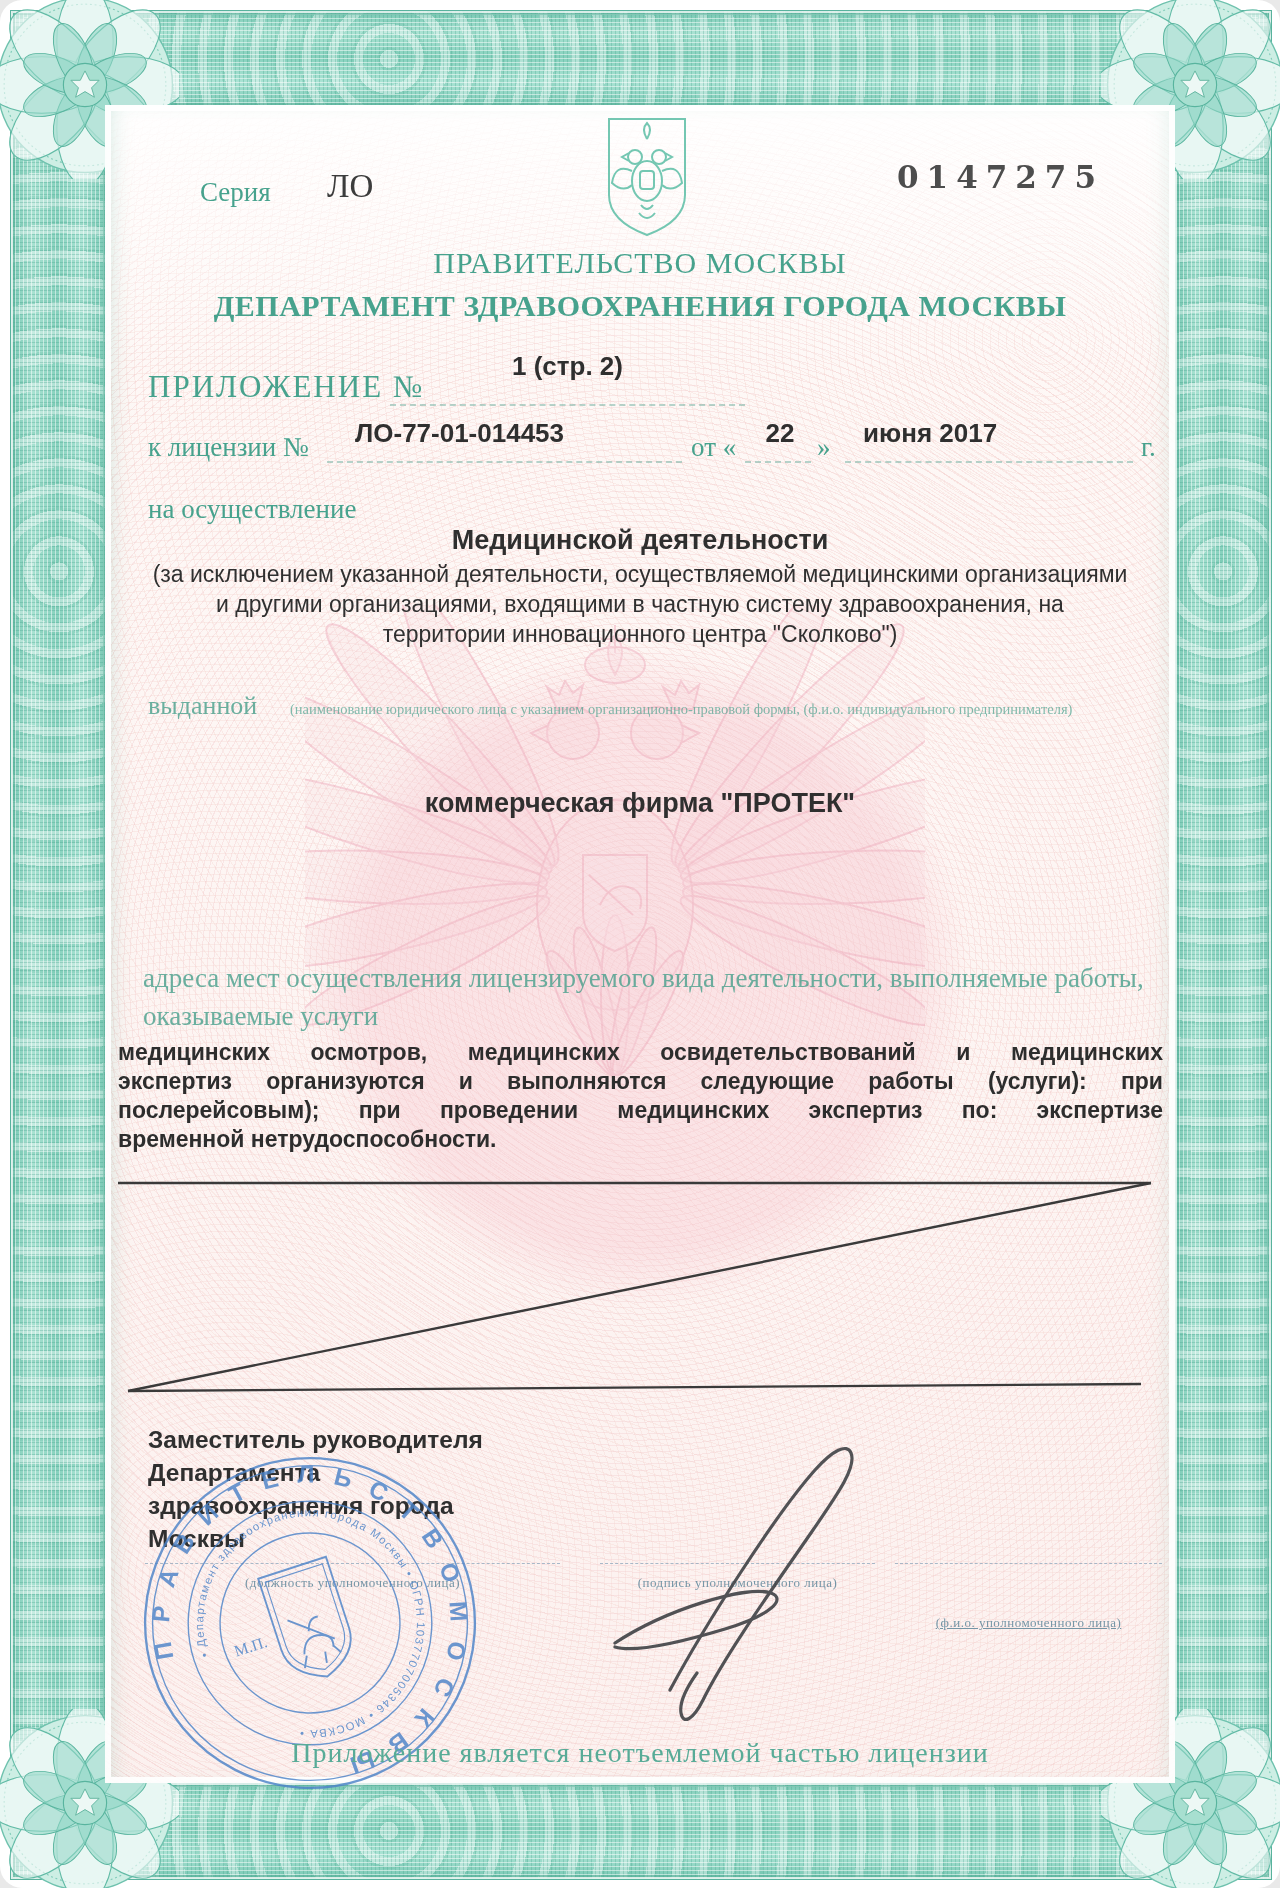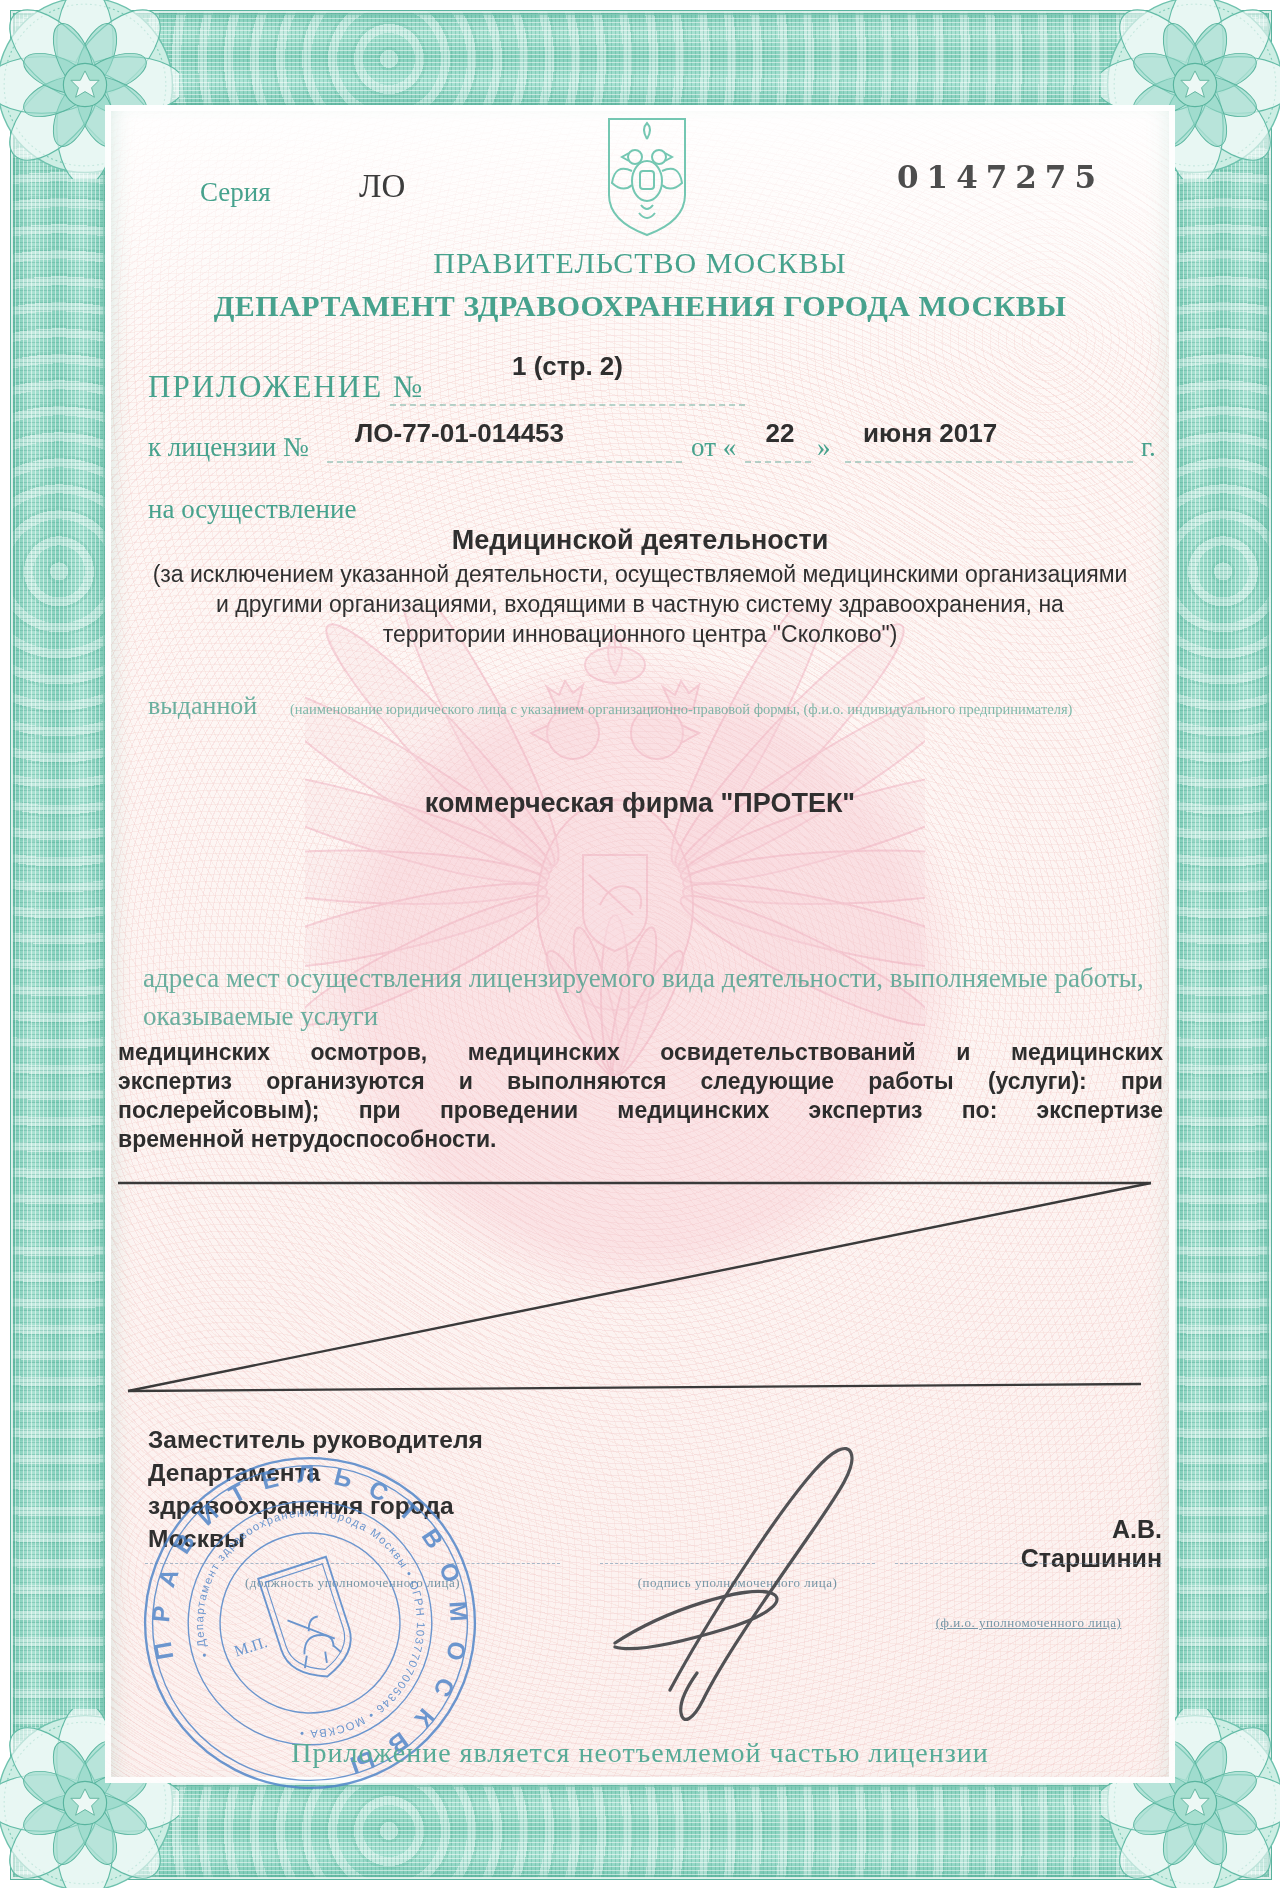--- a/index.html
+++ b/index.html
@@ -1,17 +1,17 @@
 <!DOCTYPE html>
 <html><head>
 <meta charset="utf-8">
 <style>
   html,body{margin:0;padding:0;background:#e9e9e9;}
   .page{position:relative;width:1280px;height:1888px;background:#fff;overflow:hidden;
-        font-family:"Liberation Serif",serif;}
+        font-family:"Liberation Serif",serif;border-radius:22px;}
   
   .band{position:absolute;
     background:
       repeating-linear-gradient(0deg, rgba(255,255,255,.5) 0 1px, rgba(255,255,255,0) 1px 4px),
       repeating-linear-gradient(90deg, rgba(66,160,138,.30) 0 1px, rgba(255,255,255,0) 1px 4px),
       repeating-radial-gradient(circle at 30% 50%, rgba(255,255,255,.35) 0 9px, rgba(103,190,166,.28) 9px 12px, rgba(255,255,255,0) 12px 26px),
       linear-gradient(180deg,#74c6b1 0%,#a9e2d2 22%,#86d1bd 48%,#aae3d4 74%,#74c6b1 100%);
     box-shadow: inset 0 0 0 2px rgba(255,255,255,.75), inset 0 0 0 4px rgba(83,173,150,.55);
     border:1px solid #58b29d;}
   .band-v{background:
@@ -136,21 +136,21 @@
           <ellipse cx="0" cy="-76" rx="14" ry="76" transform="translate(310,470) rotate(14)"></ellipse>
           <ellipse cx="0" cy="-70" rx="14" ry="70" transform="translate(310,470) rotate(28)"></ellipse>
         </g>
         <path d="M278,250 h64 v58 q0,26 -32,38 q-32,-12 -32,-38 Z" fill="rgba(250,222,229,.55)"></path>
         <path d="M295,300 q12,-26 34,-16 q10,6 6,20" fill="none"></path>
         <path d="M284,270 l44,40" fill="none"></path>
       </g>
     </svg>
 
     <div class="abs teal" style="left:95px;top:72px;font-size:27px;">Серия</div>
-    <div class="abs" style="left:222px;top:63px;font-size:33px;color:#3c3c3c;margin-left:32px;">ЛО</div>
+    <div class="abs" style="left:222px;top:63px;font-size:33px;color:#3c3c3c;">ЛО</div>
 
     <svg class="abs" style="left:490px;top:8px" width="104" height="128" viewBox="0 0 104 128">
       <g stroke="#74c7b2" stroke-width="2" fill="none">
         <path d="M14,6 H90 V82 Q90,108 52,122 Q14,108 14,82 Z"></path>
         <circle cx="40" cy="44" r="7"></circle>
           <circle cx="64" cy="44" r="7"></circle>
         <path d="M34,40 l-7,4 7,4 M70,40 l7,4 -7,4"></path>
         <path d="M52,26 q-6,-10 0,-16 q6,6 0,16"></path>
         <ellipse cx="52" cy="68" rx="15" ry="20"></ellipse>
         <path d="M37,58 Q20,50 17,70 Q28,80 37,72"></path>
@@ -207,21 +207,20 @@
         <path d="M23,1286 L1036,1279"></path>
       </g>
     </svg>
 
     <div class="abs dark" style="left:43px;top:1318px;font-size:24.5px;line-height:33px;">
       <div>Заместитель руководителя</div>
       <div>Департамента</div>
       <div>здравоохранения города</div>
       <div>Москвы</div>
     </div>
-    <div class="abs dark" style="left:860px;width:197px;top:1410px;font-size:25px;text-align:right;">А.В. Старшинин</div>
 
     <div class="abs sig-line" style="left:40px;width:415px;top:1458px;"></div>
     <div class="abs sig-line" style="left:495px;width:275px;top:1458px;"></div>
     <div class="abs sig-line" style="left:790px;width:267px;top:1458px;"></div>
 
     <div class="abs caption" style="left:40px;width:415px;top:1470px;">(должность уполномоченного лица)</div>
     <div class="abs caption" style="left:495px;width:275px;top:1470px;">(подпись уполномоченного лица)</div>
     <div class="abs caption" style="left:790px;width:267px;top:1510px;text-decoration:underline;">(ф.и.о. уполномоченного лица)</div>
 
     <svg class="abs" style="left:470px;top:1290px" width="320" height="340" viewBox="0 0 320 340">

